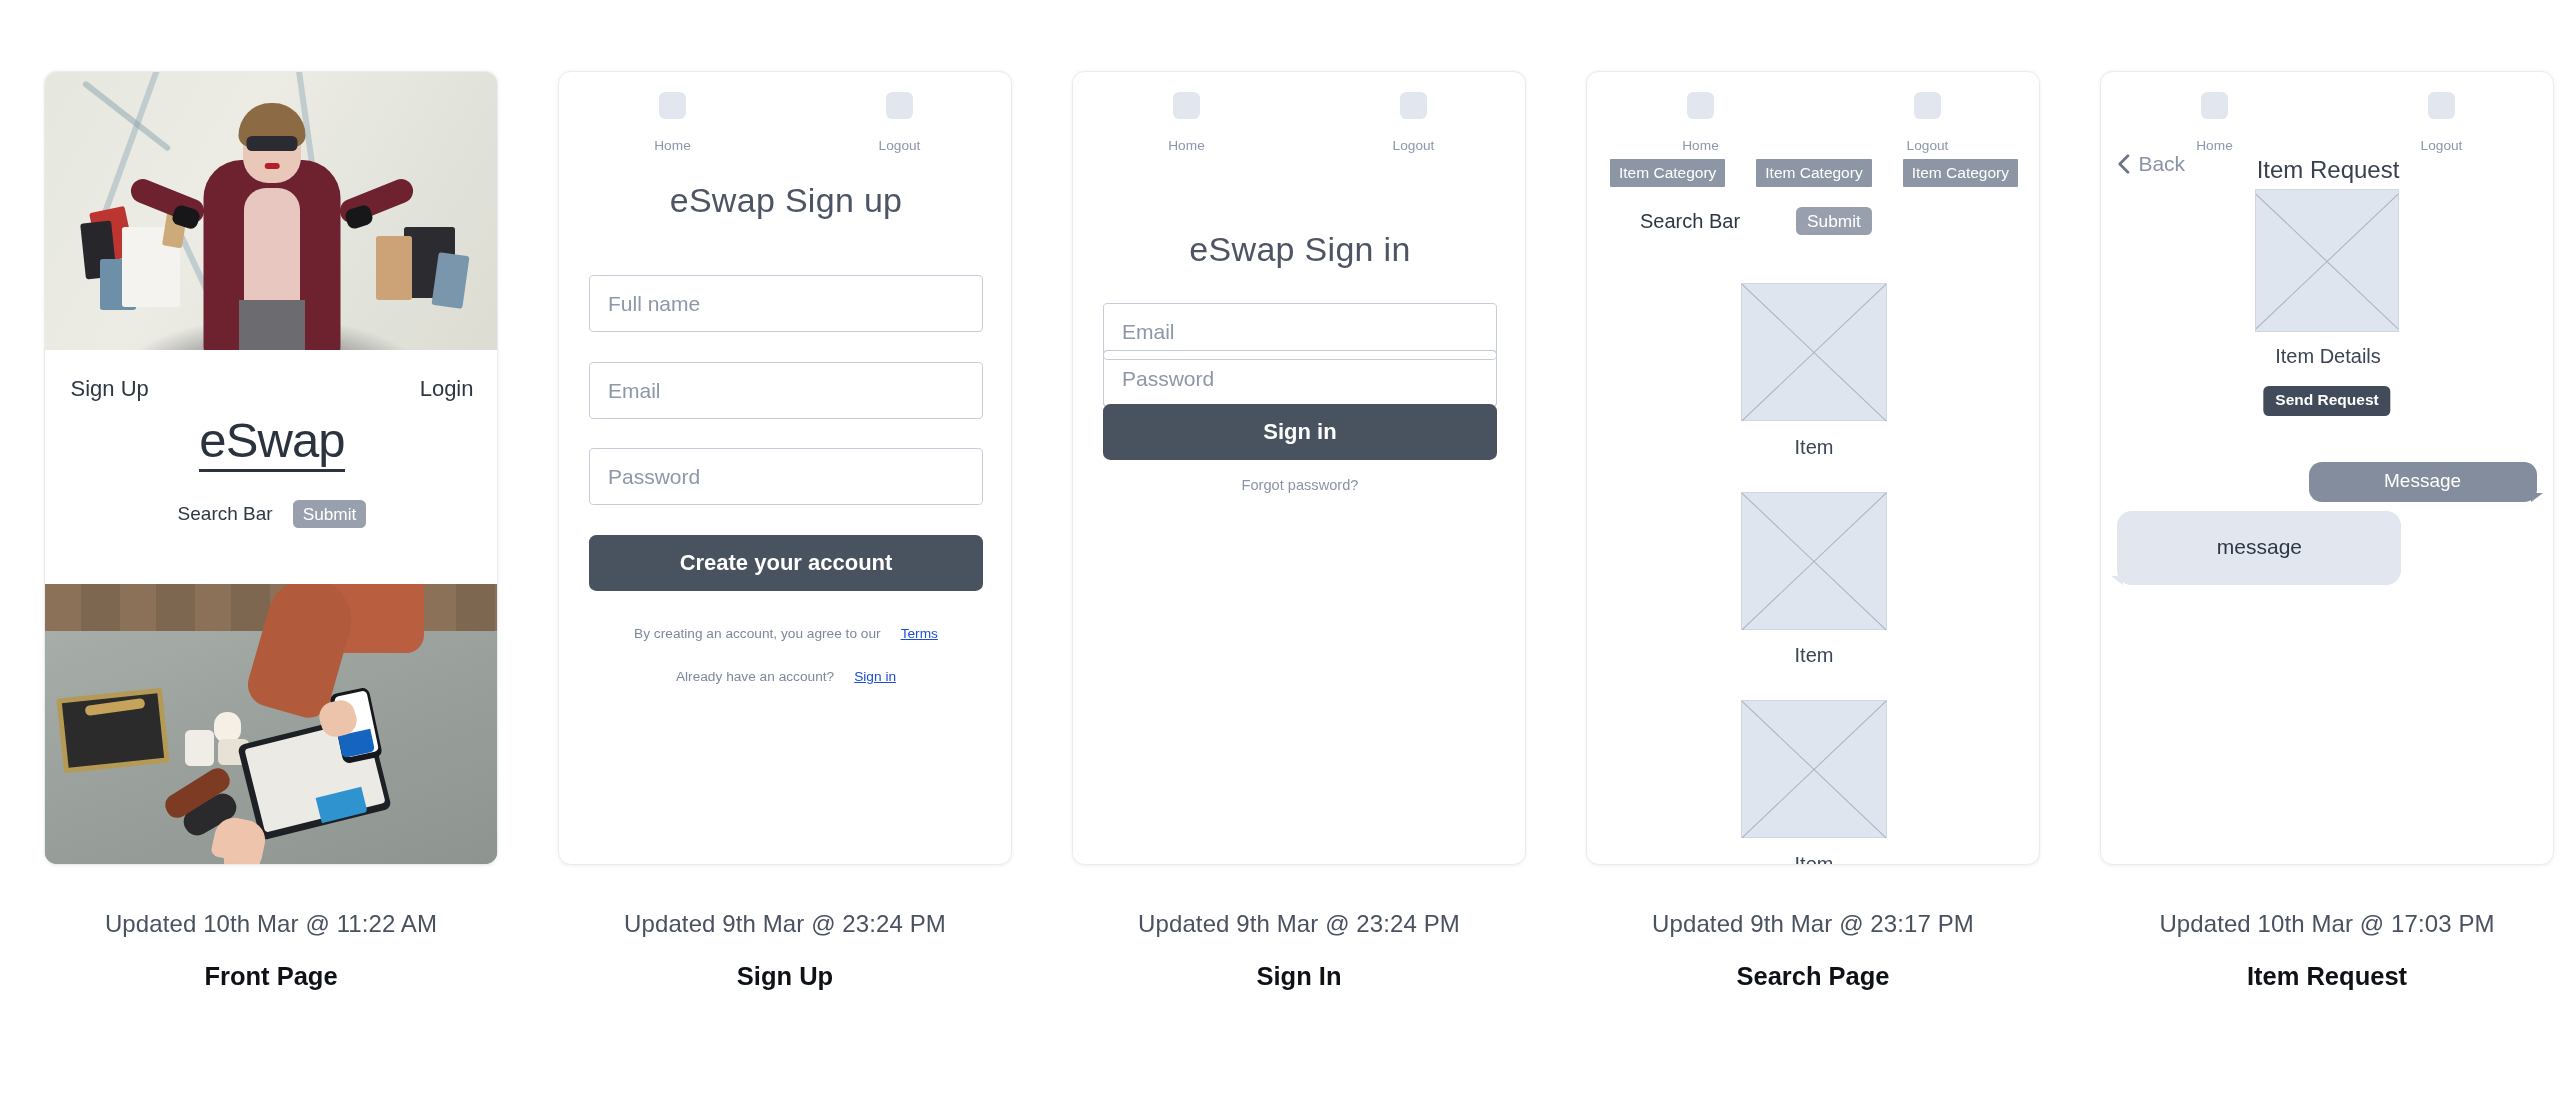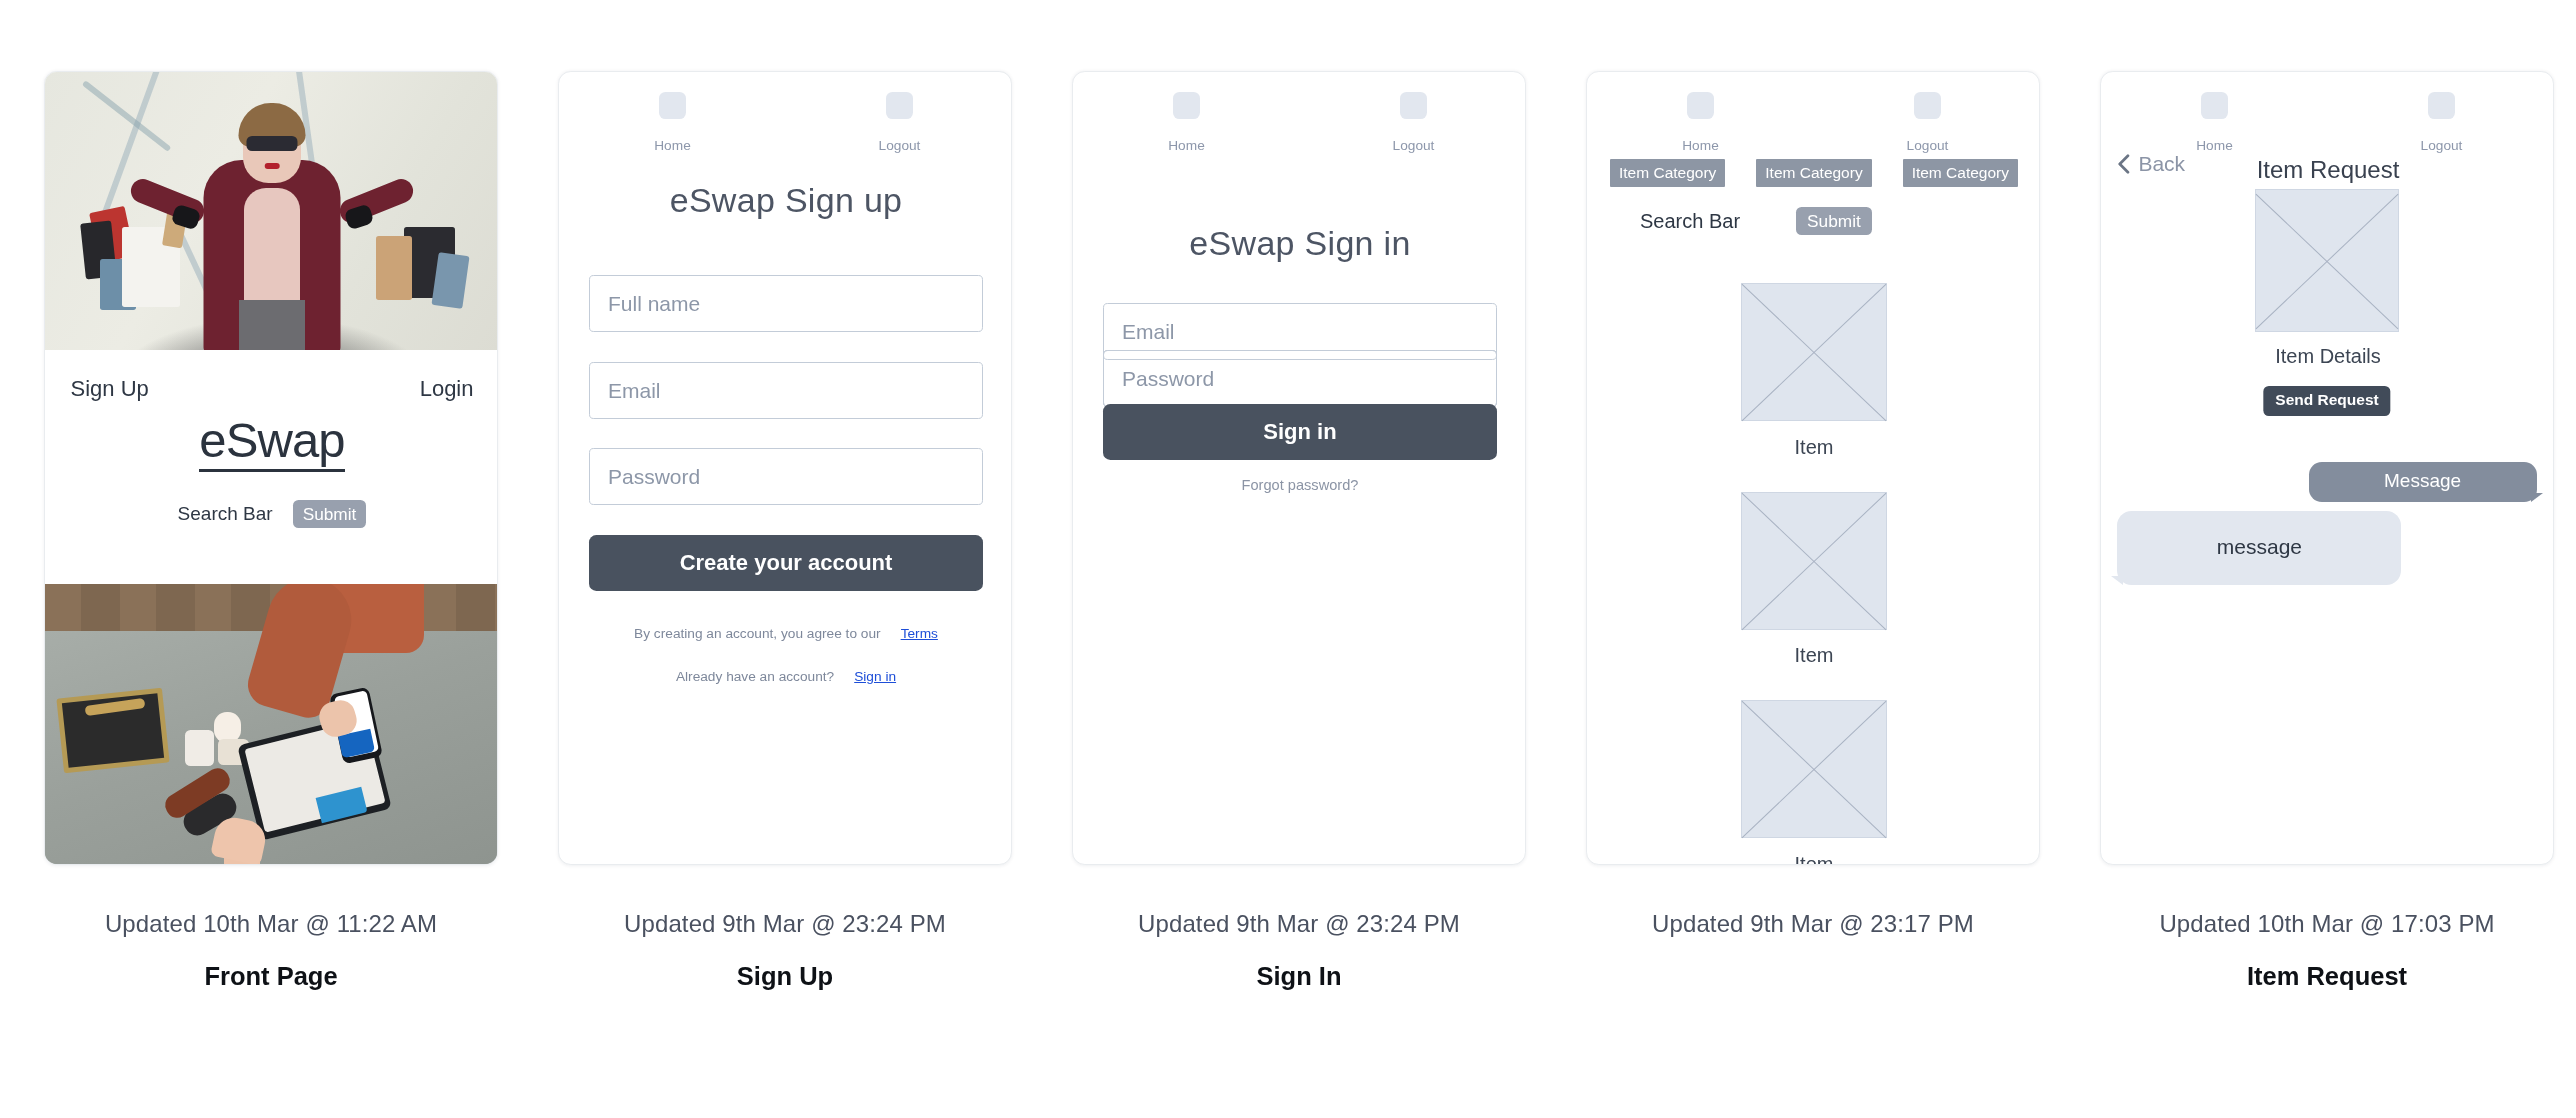--- a/index.html
+++ b/index.html
@@ -396,21 +396,21 @@
         <div class="slot">
           <div class="wf-icon"></div>
           <div class="wf-navlabel">Home</div>
         </div>
         <div class="slot">
           <div class="wf-icon"></div>
           <div class="wf-navlabel">Logout</div>
         </div>
       </div>
 
-      <div class="wf-title" style="top:152px">eSwap Sign in</div>
+      <div class="wf-title" style="top:158px">eSwap Sign in</div>
 
       <div class="wf-field" style="top:231px">Email</div>
       <div class="wf-field" style="top:278px;top:278px" hidden=""></div>
       <div class="wf-field" style="top:278px">Password</div>
       <div class="wf-btn" style="top:332px">Sign in</div>
       <div class="wf-link" style="top:405px">Forgot password?</div>
 
     </div>
     <div class="cap-updated">Updated 9th Mar @ 23:24 PM</div>
     <div class="cap-title">Sign In</div>
@@ -455,20 +455,21 @@
           <div class="sp-itemlabel">Item</div>
         </div>
         <div class="sp-tile">
           <div class="ph-box"></div>
           <div class="sp-itemlabel">Item</div>
         </div>
       </div>
 
     </div>
     <div class="cap-updated">Updated 9th Mar @ 23:17 PM</div>
+    <div class="cap-title">Search Page</div>
   </div>
 
   <div class="cell">
     <div class="card">
 
       <div class="wf-nav">
         <div class="slot">
           <div class="wf-icon"></div>
           <div class="wf-navlabel">Home</div>
         </div>

